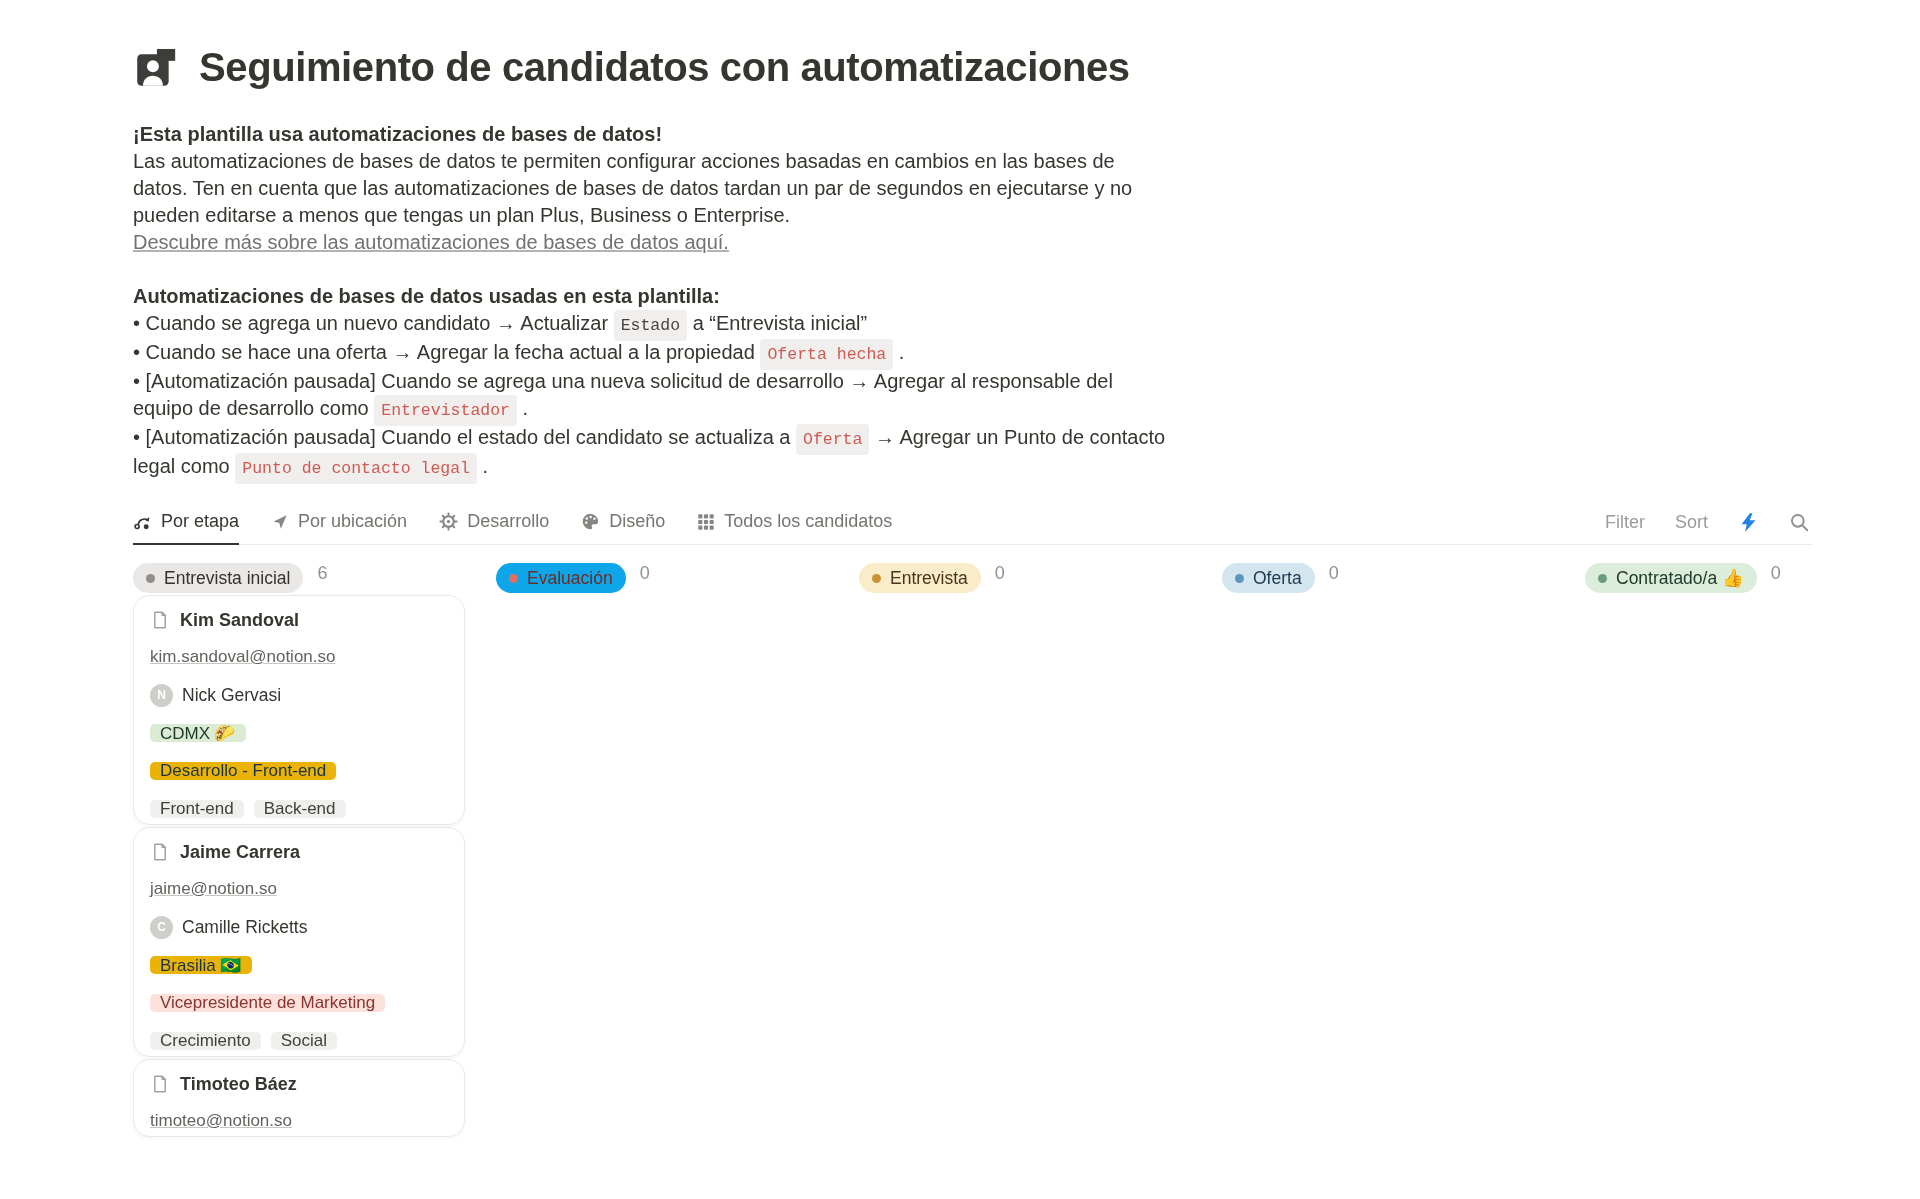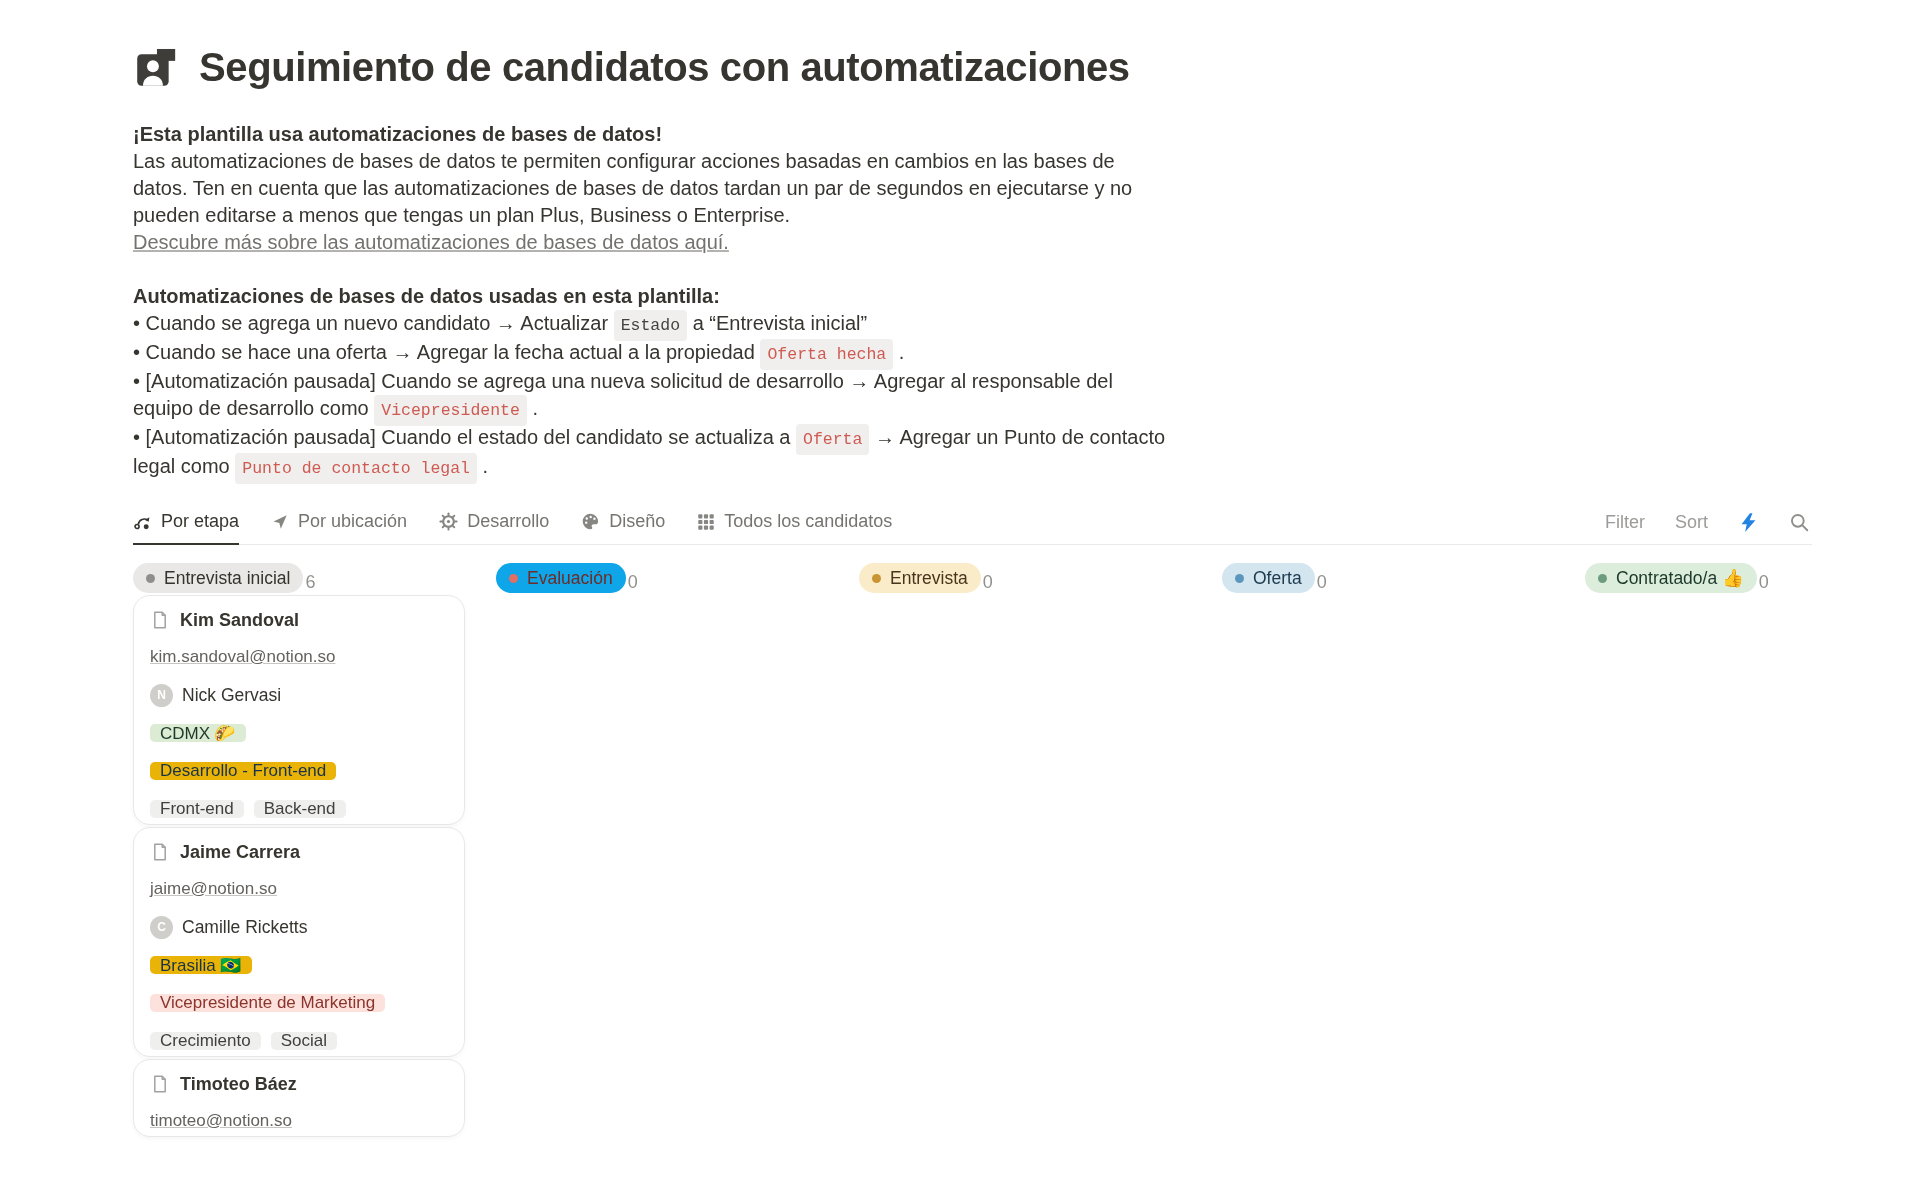--- a/index.html
+++ b/index.html
@@ -33,21 +33,21 @@
   .ticon{display:flex;color:#878682}
   .tab.active .ticon{color:#37352F}
   .controls{display:flex;align-items:center;gap:30px;padding-right:2px}
   .ctrl-label{font-size:18px;color:#9C9B98;cursor:pointer}
   .icon-btn{display:flex;cursor:pointer}
   .bolt{color:#2383E2}
   .search{color:#8F8E8B}
   
   .board{display:flex;gap:31px;margin-top:18px}
   .col{width:332px;flex:none}
-  .col-head{display:flex;align-items:flex-end;gap:2px;height:30px}
+  .col-head{display:flex;align-items:flex-start;gap:14px;height:30px}
   .pill{display:inline-flex;align-items:center;gap:9px;height:30px;padding:0 13px;
     border-radius:15px;font-size:17.5px;font-weight:500;cursor:pointer}
   .dot{width:9px;height:9px;border-radius:50%;flex:none}
   .count{font-size:18px;color:#91918E}
   .pill-gray{background:#E9E8E6;color:#35332E}.pill-gray .dot{background:#8F8E8B}
   .pill-red{background:#0ea5e9;color:#6E2C25}.pill-red .dot{background:#E16F64}
   .pill-yellow{background:#FBECC9;color:#49351D}.pill-yellow .dot{background:#C99433}
   .pill-blue{background:#D3E5EF;color:#1D3A4E}.pill-blue .dot{background:#5B97BD}
   .pill-green{background:#DCEDDC;color:#1C3829}.pill-green .dot{background:#6C9B7D}
   
@@ -88,21 +88,21 @@
   <p class="intro-body">Las automatizaciones de bases de datos te permiten configurar acciones basadas en cambios en las bases de
 datos. Ten en cuenta que las automatizaciones de bases de datos tardan un par de segundos en ejecutarse y no
 pueden editarse a menos que tengas un plan Plus, Business o Enterprise.</p>
   <a class="intro-link">Descubre más sobre las automatizaciones de bases de datos aquí.</a>
 
   <p class="auto-heading">Automatizaciones de bases de datos usadas en esta plantilla:</p>
   <div class="bullets" id="bullets">
       <div class="bullet"><span>• Cuando se agrega un nuevo candidato → Actualizar </span><span class="code">Estado</span><span> a “Entrevista inicial”</span></div>
       <div class="bullet"><span>• Cuando se hace una oferta → Agregar la fecha actual a la propiedad </span><span class="code red">Oferta hecha</span><span> .</span></div>
       <div class="bullet"><span>• [Automatización pausada] Cuando se agrega una nueva solicitud de desarrollo → Agregar al responsable del
-equipo de desarrollo como </span><span class="code red">Vicepresidente</span><span> .</span></div>
+equipo de desarrollo como </span><span class="code red">Entrevistador</span><span> .</span></div>
       <div class="bullet"><span>• [Automatización pausada] Cuando el estado del candidato se actualiza a </span><span class="code red">Oferta</span><span> → Agregar un Punto de contacto
 legal como </span><span class="code red">Punto de contacto legal</span><span> .</span></div>
     </div>
 
   <div class="tabbar">
     <div class="tabs" id="tabs">
         <div class="tab active">
     <span class="ticon">
             <svg width="19" height="19" viewBox="0 0 20 20">
               <path d="M5.6 12.6 A6.4 6.4 0 0 1 15.6 8.6" fill="none" stroke="currentColor" stroke-width="1.8"></path>

